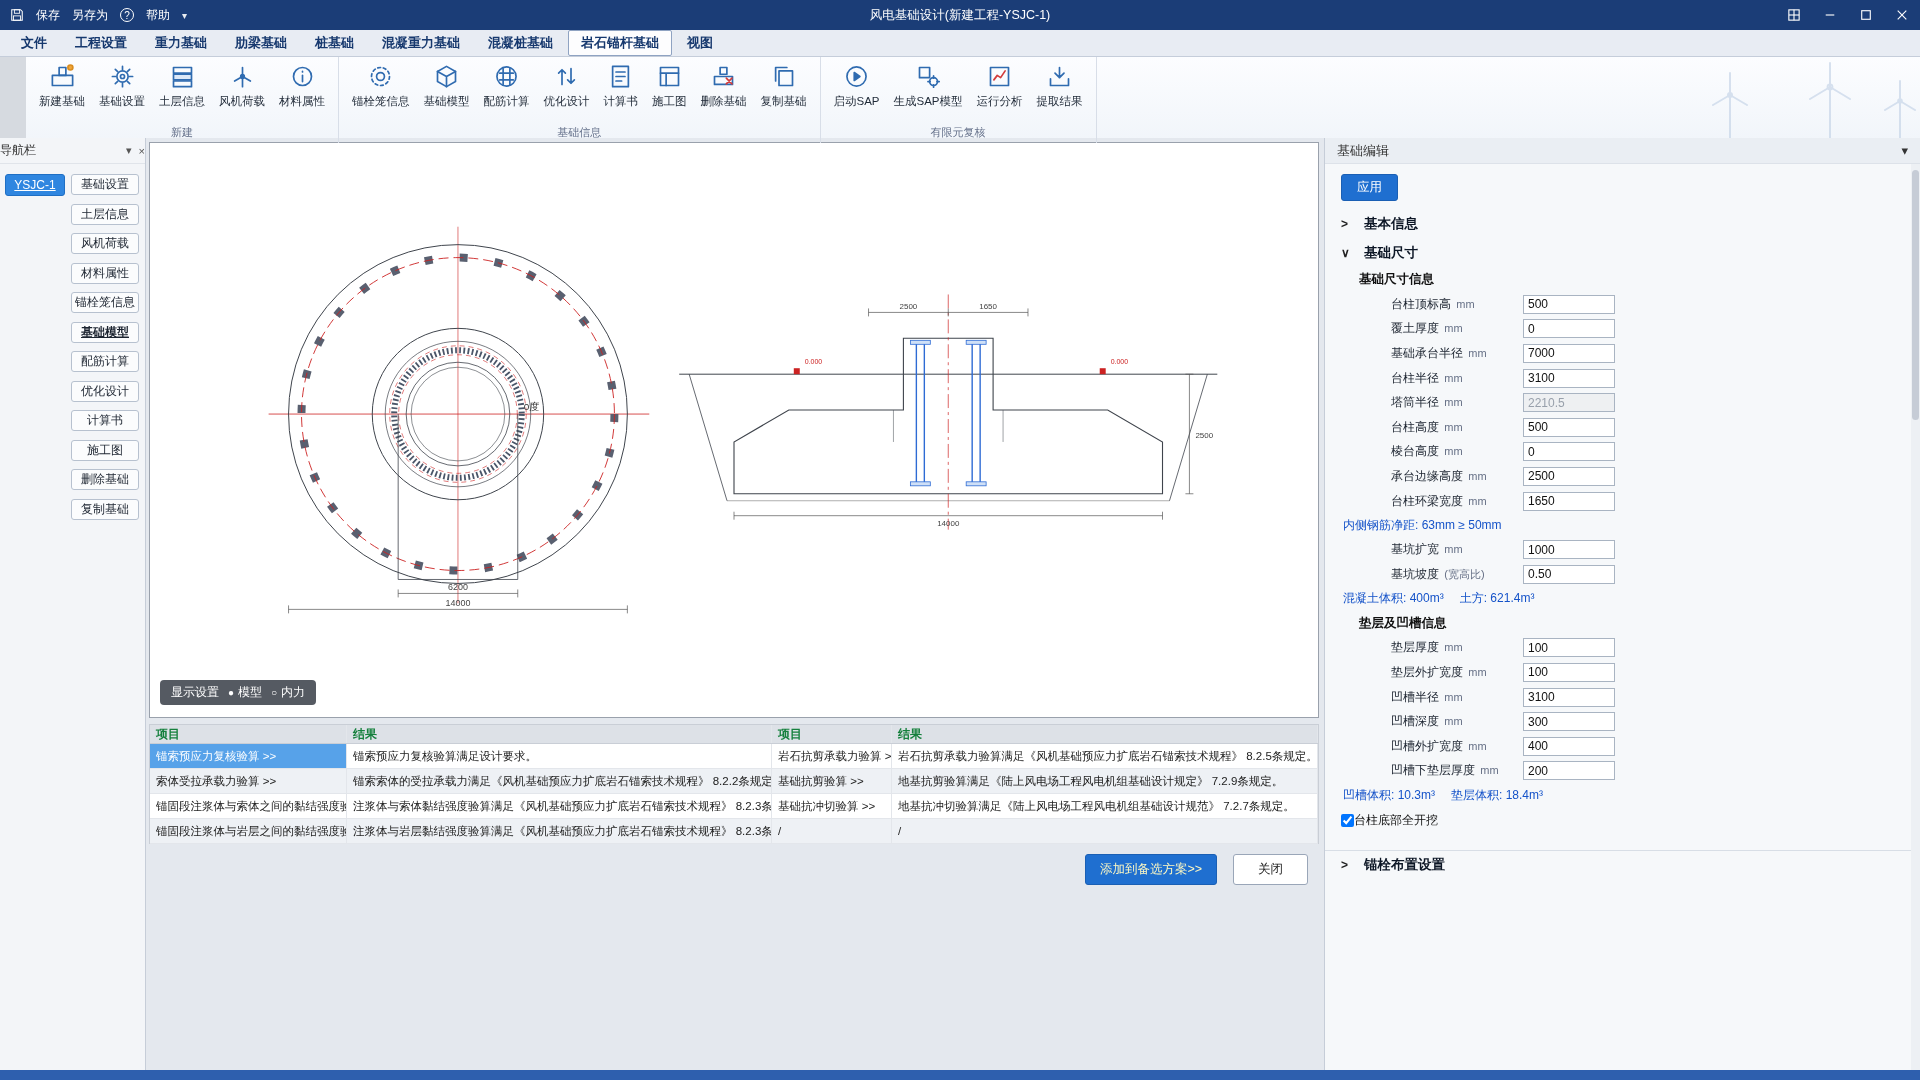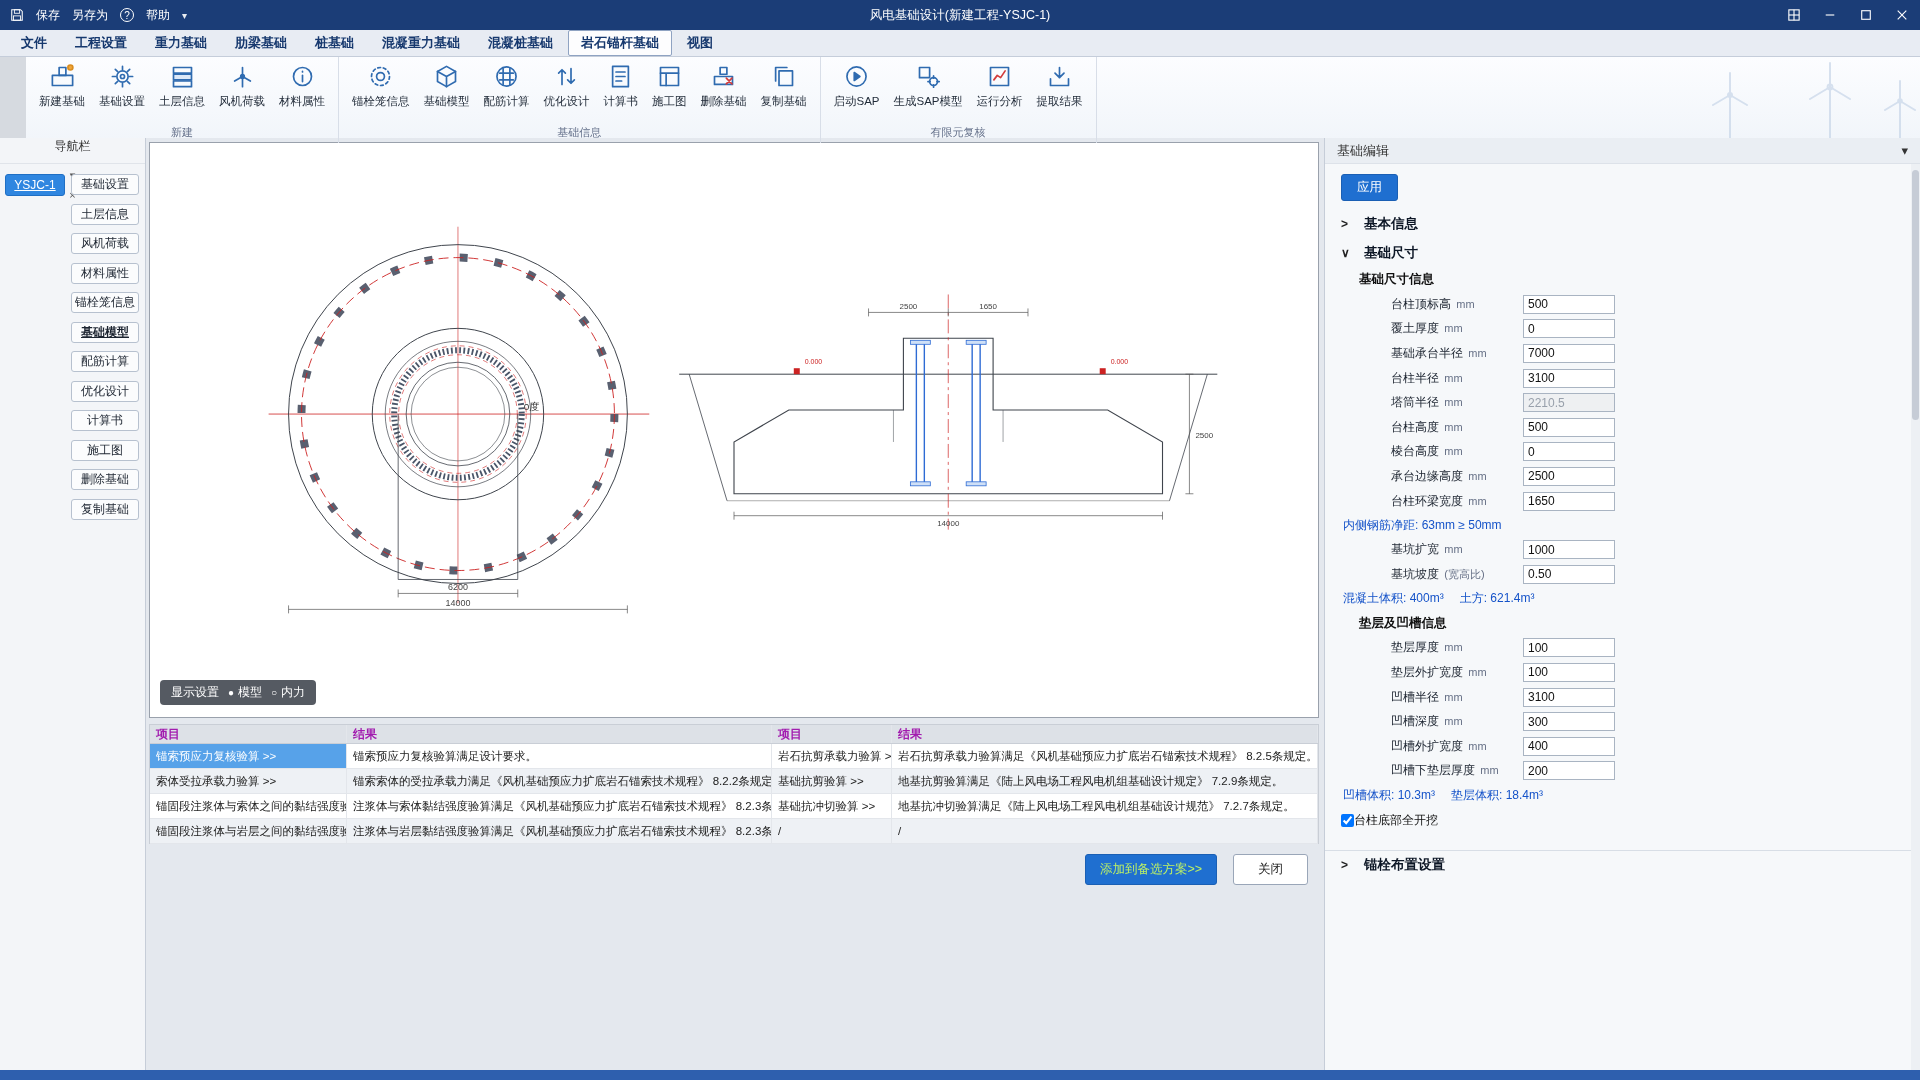--- a/index.html
+++ b/index.html
@@ -31,21 +31,21 @@
   .ribtn svg{width:27px;height:27px;stroke:#2f6bb0;stroke-width:1.5;fill:none;stroke-linecap:round;stroke-linejoin:round;}
   .rlabel{text-align:center;font-size:11px;color:#64708a;padding:1px 0 3px;}
   .ribbon-decor{position:absolute;right:0;top:0;height:81px;width:520px;opacity:.65;pointer-events:none;z-index:1;}
   .ribbon-decor svg{width:100%;height:100%;stroke:#c4d3e7;stroke-width:2;fill:none;stroke-linecap:round;}
 
   
   .main{position:absolute;top:138px;left:0;right:0;bottom:10px;background:#dde1e7;}
 
   
   .sidebar{position:absolute;left:0;top:0;bottom:0;width:146px;background:#f3f5f8;border-right:1px solid #c6cdd8;}
-  .side-hd{height:26px;display:flex;align-items:center;gap:7px;padding:0 0;font-size:12px;color:#333;border-bottom:1px solid #e0e4ea;flex-direction:column;}
+  .side-hd{height:26px;display:flex;align-items:center;gap:7px;padding:0 0;font-size:12px;color:#333;border-bottom:1px solid #e0e4ea;}
   .side-hd .sp{flex:1;}
   .side-ic{font-size:11px;color:#555;}
   .proj-tab{position:absolute;left:5px;top:36px;width:60px;height:22px;background:#2f86e0;color:#fff;font-size:12px;display:flex;align-items:center;justify-content:center;border-radius:3px;border:1px solid #1f6fc4;text-decoration:underline;}
   .nav-list{position:absolute;left:71px;top:36px;width:68px;display:flex;flex-direction:column;gap:8.5px;}
   .nav-btn{height:21px;background:#fbfcfd;border:1px solid #b7c1cf;border-radius:3px;font-size:12px;color:#1c2430;display:flex;align-items:center;justify-content:center;cursor:default;}
   .nav-btn.active{font-weight:bold;text-decoration:underline;}
 
   
   .workarea{position:absolute;left:146px;top:0;width:1178px;bottom:0;background:#e4e8ee;}
   .canvas{position:absolute;left:3px;top:4px;width:1170px;height:576px;background:#fff;border:1px solid #9aa1ac;}
@@ -53,25 +53,25 @@
   .disp{position:absolute;left:10px;bottom:12px;height:25px;background:rgba(72,78,86,.93);border-radius:4px;color:#fff;display:flex;align-items:center;gap:9px;padding:0 11px;font-size:12px;}
   .radio{display:flex;align-items:center;gap:4px;}
   .radio .rg{font-size:10px;}
 
   
   .rtable{position:absolute;left:3px;top:586px;width:1170px;border:1px solid #c9ced6;border-bottom:none;background:#fff;}
   .trow{display:grid;grid-template-columns:197px 425px 120px 1fr;height:25px;border-bottom:1px solid #e3e6eb;background:#fff;}
   .trow.hdr{height:19px;background:#dde1e7;border-bottom:1px solid #c9ced6;}
   .trow.alt{background:#eef1f5;}
   .tcell{display:flex;align-items:center;padding:0 6px;font-size:11.5px;color:#222;white-space:nowrap;overflow:hidden;border-right:1px solid #e3e6eb;}
-  .trow.hdr .tcell{font-weight:bold;font-size:12px;color:#a21caf;}
+  .trow.hdr .tcell{font-weight:bold;font-size:12px;color:#15803d;}
   .tcell.sel{background:#57a2e9;color:#fff;}
 
   .actions{position:absolute;top:716px;right:16px;display:flex;gap:16px;}
-  .btn-primary{background:#1f6fd0;color:#bef264;border:1px solid #1a5fb4;border-radius:3px;font-size:12.5px;padding:6px 14px;font-family:inherit;}
+  .btn-primary{background:#1f6fd0;color:#fef9c3;border:1px solid #1a5fb4;border-radius:3px;font-size:12.5px;padding:6px 14px;font-family:inherit;}
   .btn-plain{background:#fff;color:#222;border:1px solid #9aa6b8;border-radius:3px;font-size:12.5px;padding:6px 24px;font-family:inherit;}
 
   
   .panel{position:absolute;left:1324px;right:0;top:0;bottom:0;background:#f6f8fa;border-left:1px solid #c6cdd8;}
   .panel-hd{height:26px;background:#eaeef3;display:flex;align-items:center;padding:0 12px;font-size:13px;color:#333;border-bottom:1px solid #dde2e9;}
   .panel-hd .sp{flex:1;}
   .apply{margin:10px 0 8px 16px;background:#1f6fd0;color:#fff;border:1px solid #1a5fb4;border-radius:3px;font-size:12.5px;padding:4px 15px;font-family:inherit;}
   .psec{display:flex;align-items:center;gap:11px;height:29px;padding-left:16px;font-size:13.5px;font-weight:bold;color:#0d1726;}
   .chev{width:12px;font-size:12px;color:#222;font-weight:bold;}
   .psub{padding-left:34px;height:25px;display:flex;align-items:center;font-size:12.5px;font-weight:bold;color:#111;}

